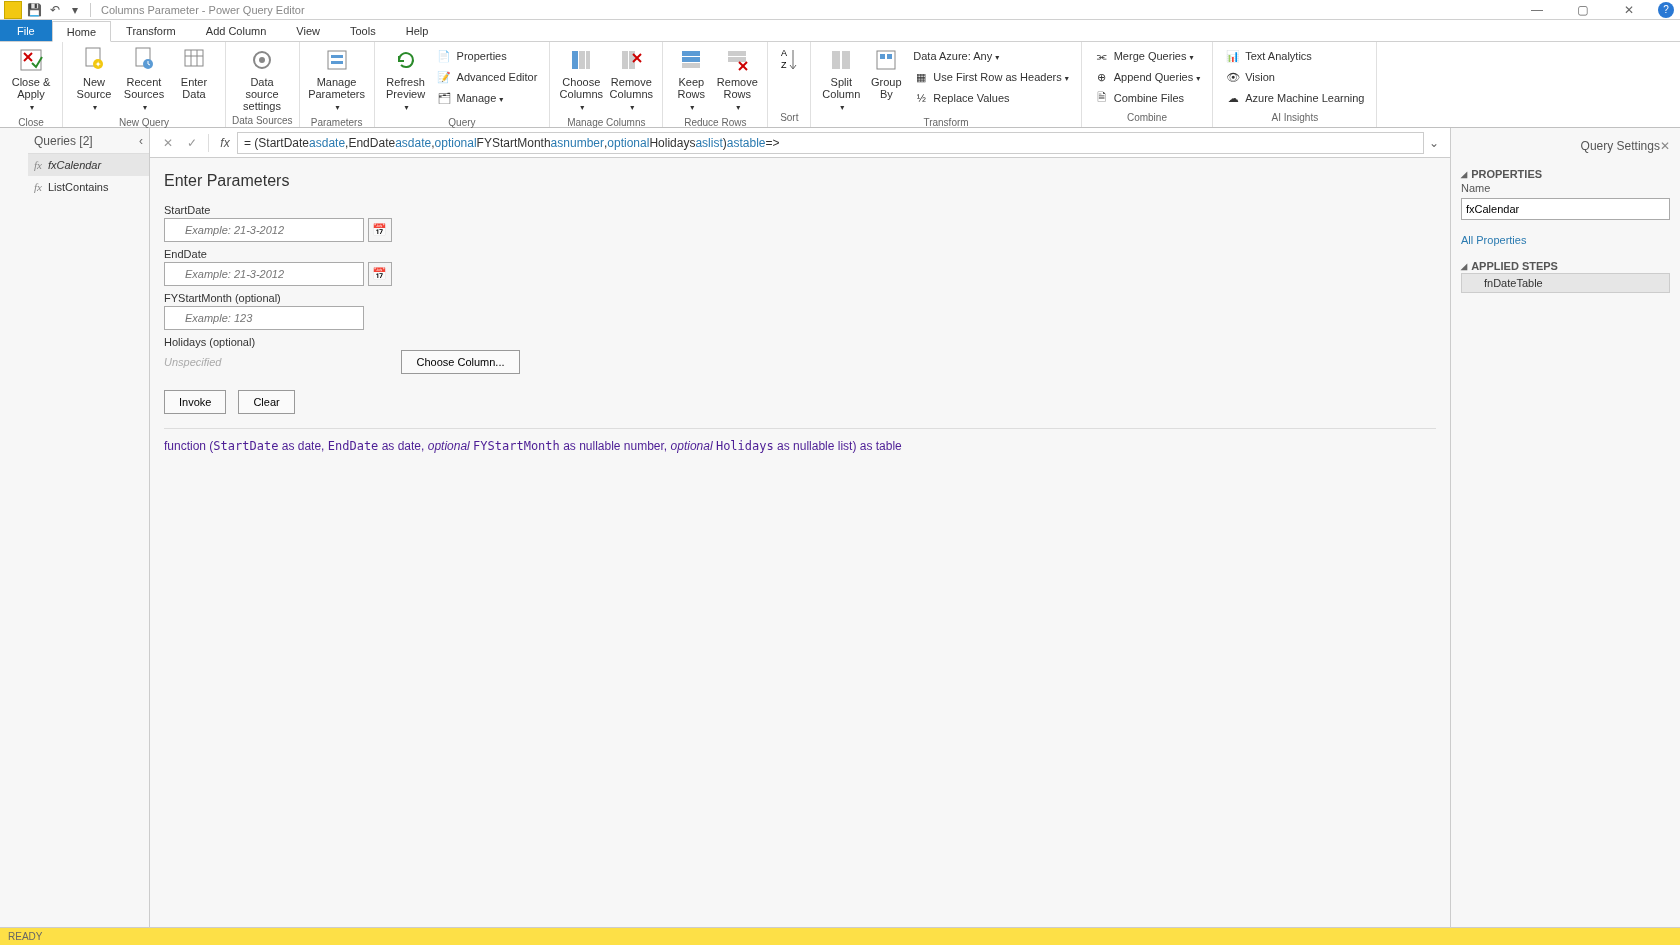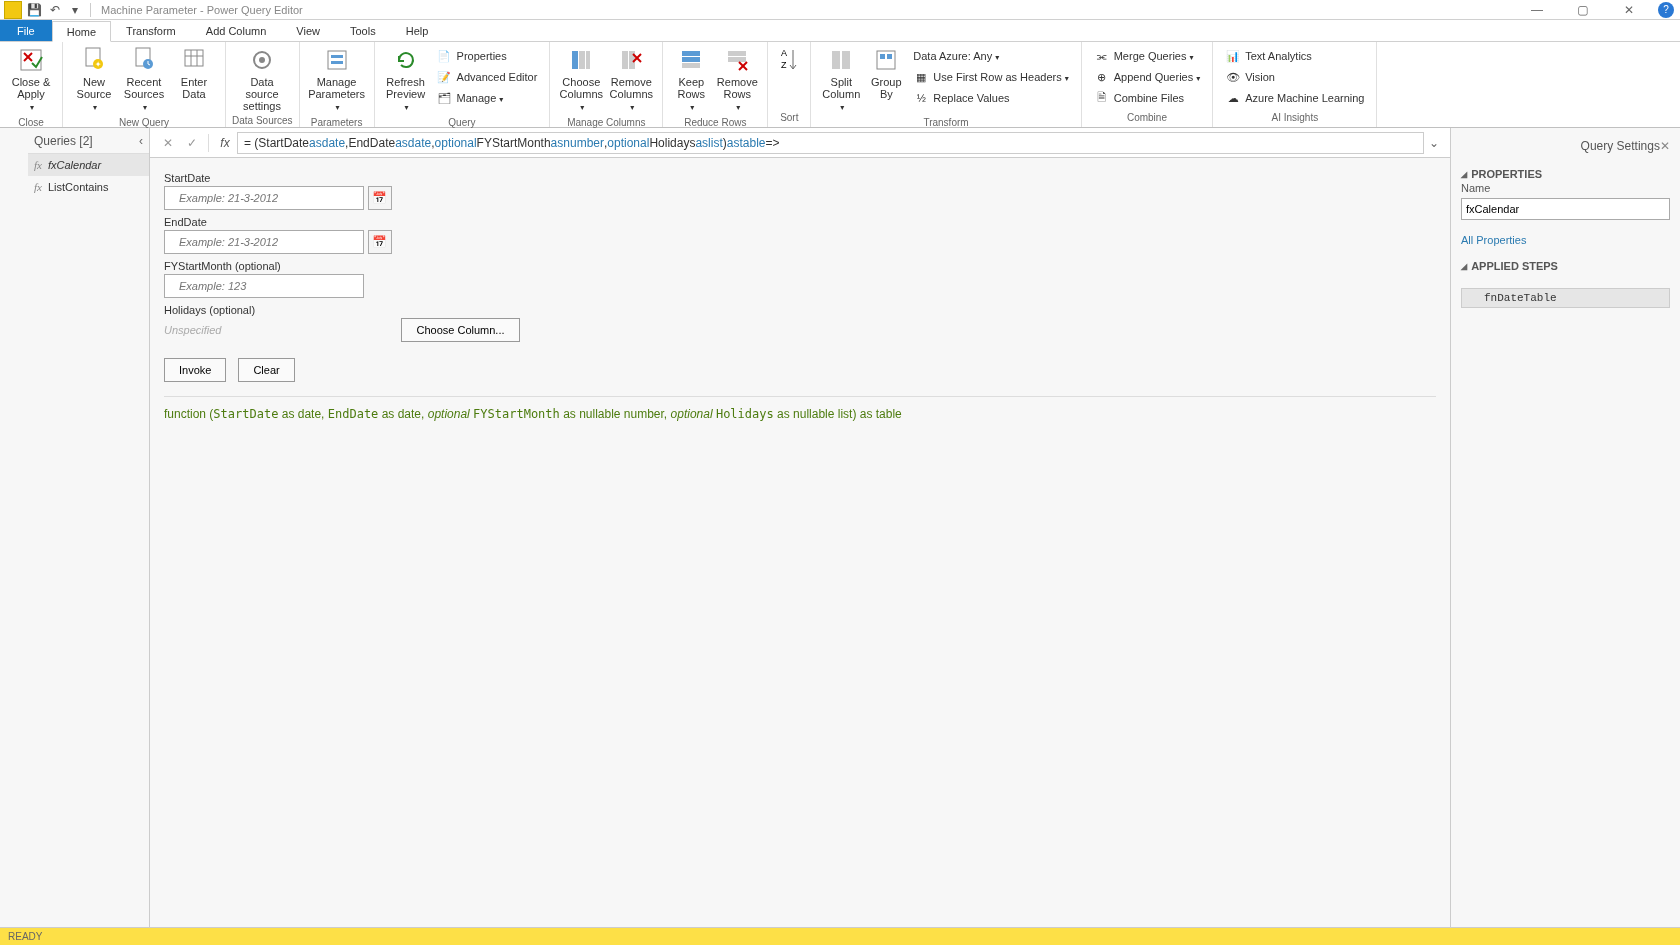--- a/index.html
+++ b/index.html
@@ -53,50 +53,50 @@
   .f-btn { width:24px; height:22px; display:flex; align-items:center; justify-content:center; color:#999; cursor:pointer;}
   .f-sep { width:1px; height:18px; background:#ddd; margin:0 4px;}
   .formula-input-wrap{ flex:1; height:22px; border:1px solid #ccc; background:#fff; display:flex; align-items:center; padding:0 6px; font-family:Consolas,monospace; font-size:12px;}
   .formula-drop { width:20px; text-align:center; color:#666; cursor:pointer;}
   .kw{color:#2a7ab0;} .typ{color:#2a7ab0;} .pl{color:#333;}
   
   .content { flex:1; padding:14px 14px; overflow:auto; background:#f7f7f7;}
   .panel-title { font-size:16px; color:#333; margin-bottom:14px;}
   .form-row { margin-bottom:6px;}
   .form-label { font-size:11px; color:#333; margin-bottom:2px; display:block;}
-  .text-input { width:200px; height:24px; border:1px solid #aaa; background:#fff; padding:0 14px; font-size:11px; font-style:italic; color:#888;}
+  .text-input { width:200px; height:24px; border:1px solid #aaa; background:#fff; padding:0 20px; font-size:11px; font-style:italic; color:#888;}
   .date-row { display:flex; align-items:center; gap:4px;}
   .date-btn { width:24px; height:24px; border:1px solid #aaa; background:#f5f5f5; display:flex; align-items:center; justify-content:center; cursor:pointer;}
   .unspec { font-size:11px; font-style:italic; color:#aaa;}
   .choose-btn, .std-btn { height:24px; padding:0 14px; border:1px solid #999; background:#fafafa; font-size:11px; cursor:pointer;}
   .btnrow{ display:flex; gap:12px; margin-top:16px;}
-  .sig-line { border-top:1px solid #ddd; margin-top:14px; padding-top:10px; font-size:12px; color:#4d7c0f;}
+  .sig-line { border-top:1px solid #ddd; margin-top:14px; padding-top:10px; font-size:12px; color:#4c1d95;}
   .sig-line .mono{font-family:Consolas,monospace;} .sig-line .opt{font-style:italic;}
   
   .settings-pane { width:230px; background:#f7f7f7; border-left:1px solid #ccc; display:flex; flex-direction:column; padding:6px 10px;}
   .settings-header { display:flex; justify-content:flex-end; align-items:center; height:24px; font-size:12px; color:#555;}
   .close-x{cursor:pointer; color:#888;}
   .sec-hd{ font-size:11px; font-weight:bold; color:#555; margin-top:10px; display:flex; align-items:center;}
   .sec-hd::before{content:"◢"; font-size:8px; margin-right:4px; color:#666;}
   .name-input{ width:100%; height:22px; border:1px solid #aaa; background:#fff; font-size:11px; padding:0 4px; margin-top:4px;}
   .link{ color:#2a7ab0; font-size:11px; margin-top:14px; cursor:pointer; display:inline-block;}
-  .step{ background:#e6e6e6; border:1px solid #ccc; padding:3px 22px; font-size:11px; margin-top:16px;font-family:Liberation Mono, monospace;}
+  .step{ background:#e6e6e6; border:1px solid #ccc; padding:3px 22px; font-size:11px; margin-top:1px;}
   
   .statusbar{ height:18px; background:#fde047; border-top:1px solid #ccc; font-size:10px; color:#666; display:flex; align-items:center; padding:0 8px;}
 </style>
 </head>
 <body>
 
 <div class="titlebar">
   <div class="app-icon"></div>
   <div class="qat-btn">💾</div>
   <div class="qat-btn">↶</div>
   <div class="qat-btn">▾</div>
   <div class="sep"></div>
-  <div class="title">Machine Parameter - Power Query Editor</div>
+  <div class="title">Columns Parameter - Power Query Editor</div>
   <div class="spacer"></div>
   <div class="win-btn">—</div>
   <div class="win-btn">▢</div>
   <div class="win-btn">✕</div>
   <div class="help-badge">?</div>
 </div>
 
 <div class="tabstrip">
   <div class="tab file">File</div>
   <div class="tab active">Home</div>
@@ -433,20 +433,21 @@
           <span class="typ">list</span>
           <span>) </span>
           <span class="kw">as </span>
           <span class="typ">table</span>
           <span> =&gt;</span>
       </div>
       <div class="formula-drop">⌄</div>
     </div>
 
     <div class="content">
+      <div class="panel-title">Enter Parameters</div>
 
       <div class="form-row">
         <label class="form-label">StartDate</label>
         <div class="date-row">
           <input class="text-input" placeholder="Example: 21-3-2012" style="">
           <div class="date-btn">
               <span>📅</span>
             </div>
         </div>
       </div>

